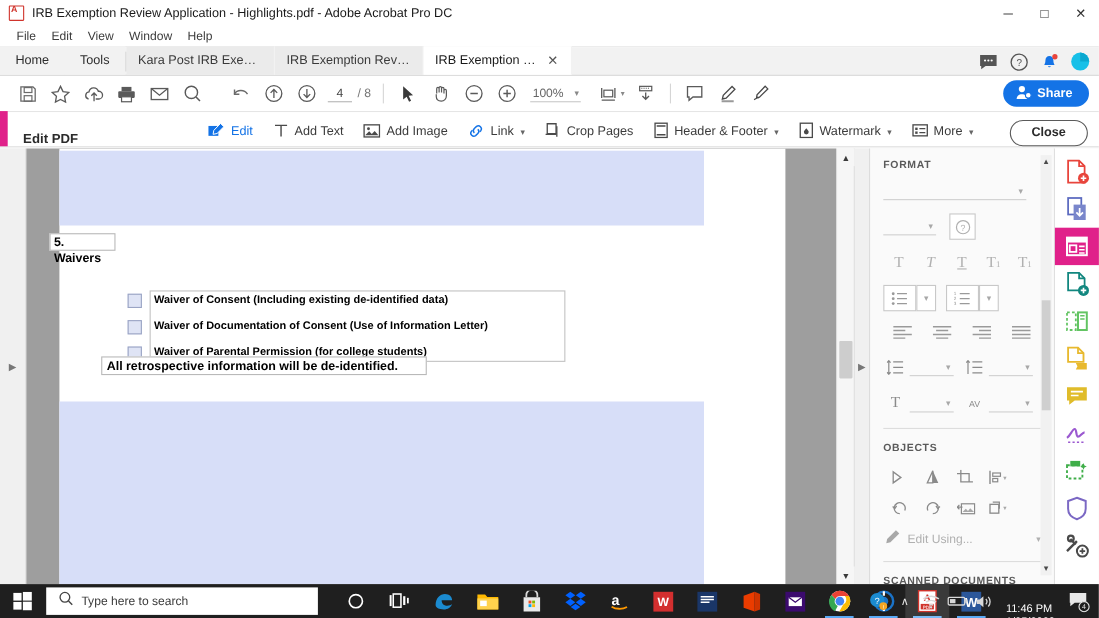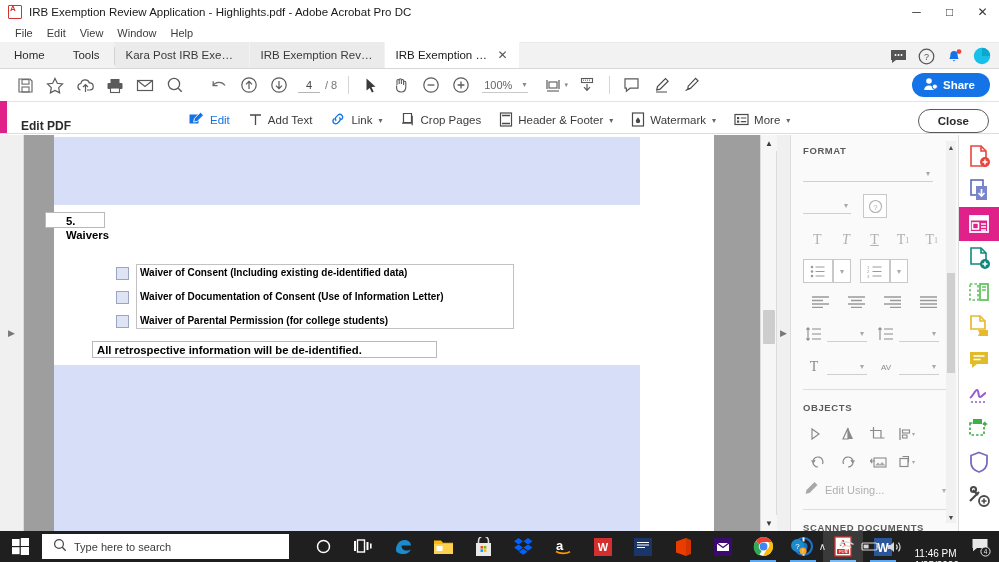--- a/index.html
+++ b/index.html
@@ -497,20 +497,30 @@
 
     <div class="eb-item">
       <span>
         <svg width="15" height="15" viewBox="0 0 15 15">
             <path d="M2 3h11M7.5 3v10" stroke="#4a4a4a" stroke-width="1.3" fill="none"></path>
           </svg>
       </span>
       <span>Add Text</span>
     </div>
 
+    <div class="eb-item">
+      <span>
+        <svg width="16" height="14" viewBox="0 0 16 14">
+            <rect x="1" y="1.5" width="14" height="11" fill="none" stroke="#4a4a4a" stroke-width="1.2"></rect>
+            <circle cx="5" cy="5" r="1.3" fill="#4a4a4a"></circle>
+            <path d="M2 11l3.6-3.6 2.4 2.4 2.6-2.8L14 11z" fill="#4a4a4a"></path>
+          </svg>
+      </span>
+      <span>Add Image</span>
+    </div>
 
     <div class="eb-item">
       <span>
         <svg width="16" height="14" viewBox="0 0 16 14">
             <path d="M6.2 8.8a2.8 2.8 0 0 1 0-3.9l2-2a2.8 2.8 0 0 1 3.9 3.9l-1 1" fill="none" stroke="#1473e6" stroke-width="1.3"></path>
             <path d="M9.4 5.4a2.8 2.8 0 0 1 0 3.9l-2 2a2.8 2.8 0 0 1-3.9-3.9l1-1" fill="none" stroke="#1473e6" stroke-width="1.3"></path>
           </svg>
       </span>
       <span>Link</span>
       <span class="eb-caret">▾</span>
@@ -568,35 +578,35 @@
 
     <div class="leftpane">
       <span class="pane-arrow">▶</span>
     </div>
 
     <div class="docview">
       <div class="page">
 
         <div class="hl" style="left:0px; top:2px; width:586px; height:68px;"></div>
 
-        <div class="field-box" style="left:-9px; top:77px; width:60px; height:16px; padding:1px 20px;">5. Waivers</div>
+        <div class="field-box" style="left:-9px; top:77px; width:60px; height:16px; padding:1px 3px;">5. Waivers</div>
 
 
         <div class="cb-list-box" style="left:82px; top:129px; width:378px; height:65px;"></div>
 
         <div class="doc-cb" style="left:62px; top:132px;"></div>
         <div class="cb-row-text" style="left:86px; top:132px;">Waiver of Consent (Including existing de-identified data)</div>
 
         <div class="doc-cb" style="left:62px; top:156px;"></div>
         <div class="cb-row-text" style="left:86px; top:156px;">Waiver of Documentation of Consent (Use of Information Letter)</div>
 
         <div class="doc-cb" style="left:62px; top:180px;"></div>
         <div class="cb-row-text" style="left:86px; top:180px;">Waiver of Parental Permission (for college students)</div>
 
-        <div class="field-box" style="left:38px; top:206px; width:345px; height:17px; padding:1px 4px;">All retrospective information will be de-identified.</div>
+        <div class="field-box" style="left:38px; top:189px; width:296px; height:17px; padding:1px 4px;">All retrospective information will be de-identified.</div>
 
         <div class="hl" style="left:0px; top:230px; width:586px; height:168px;"></div>
       </div>
     </div>
 
     <div class="vscroll">
       <div class="vs-arrow vs-up">▲</div>
       <div class="vs-thumb"></div>
       <div class="vs-arrow vs-down">▼</div>
     </div>

